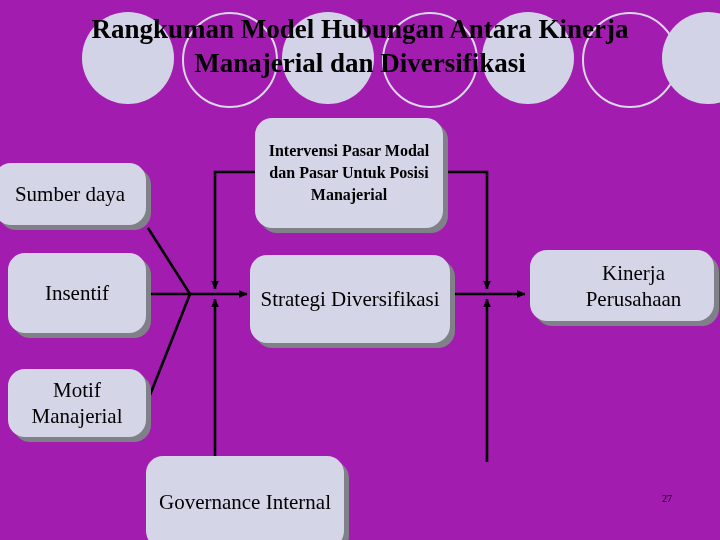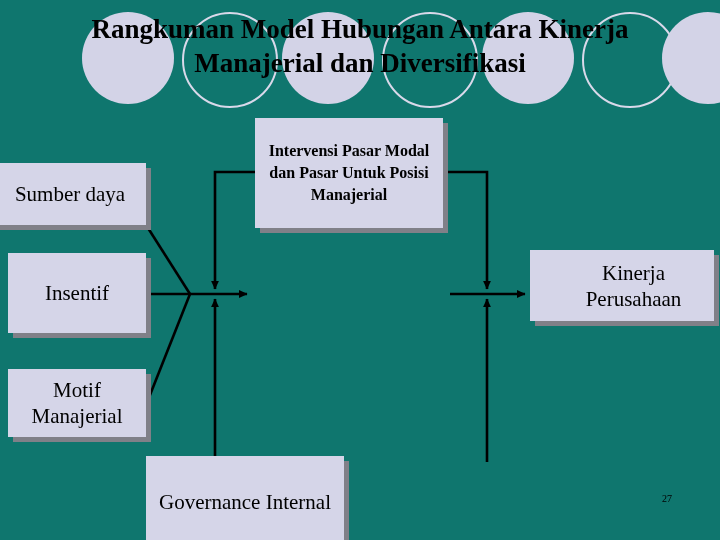--- a/index.html
+++ b/index.html
@@ -4,21 +4,21 @@
 <style>
   html, body {
     margin: 0;
     padding: 0;
     background: #ffffff;
   }
   #slide {
     position: relative;
     width: 720px;
     height: 540px;
-    background: #0f766e;
+    background: #a21caf;
     overflow: hidden;
     font-family: "Liberation Serif", "DejaVu Serif", serif;
   }
 
   
   .deco-layer {
     position: absolute;
     left: 0; top: 0;
     width: 720px; height: 540px;
     pointer-events: none;
@@ -56,20 +56,21 @@
     position: absolute;
     background: #d5d5e8;
     box-shadow: 5px 5px 0 0 #808088;
     display: flex;
     align-items: center;
     justify-content: center;
     text-align: center;
     color: #000000;
     box-sizing: border-box;
     z-index: 3;
+    border-radius: 17px;
   }
   .node .label {
     width: 100%;
     padding: 0 4px;
     box-sizing: border-box;
   }
   .node.plain .label {
     font-size: 21px;
     line-height: 26px;
     font-weight: normal;
@@ -155,20 +156,23 @@
   </div>
 
   <div class="node plain" style="left:8px; top:253px; width:138px; height:80px;">
     <span class="label">Insentif</span>
   </div>
 
   <div class="node bold" style="left:255px; top:118px; width:188px; height:110px;">
     <span class="label">Intervensi Pasar Modal dan Pasar Untuk Posisi Manajerial</span>
   </div>
 
+  <div class="node plain" style="left:250px; top:255px; width:200px; height:88px;">
+    <span class="label">Strategi Diversifikasi</span>
+  </div>
 
   <div class="node plain" style="left:530px; top:250px; width:184px; height:71px;padding-left:23px;">
     <span class="label">Kinerja Perusahaan</span>
   </div>
 
   <div class="node plain" style="left:146px; top:456px; width:198px; height:92px;">
     <span class="label">Governance Internal</span>
   </div>
 
 

